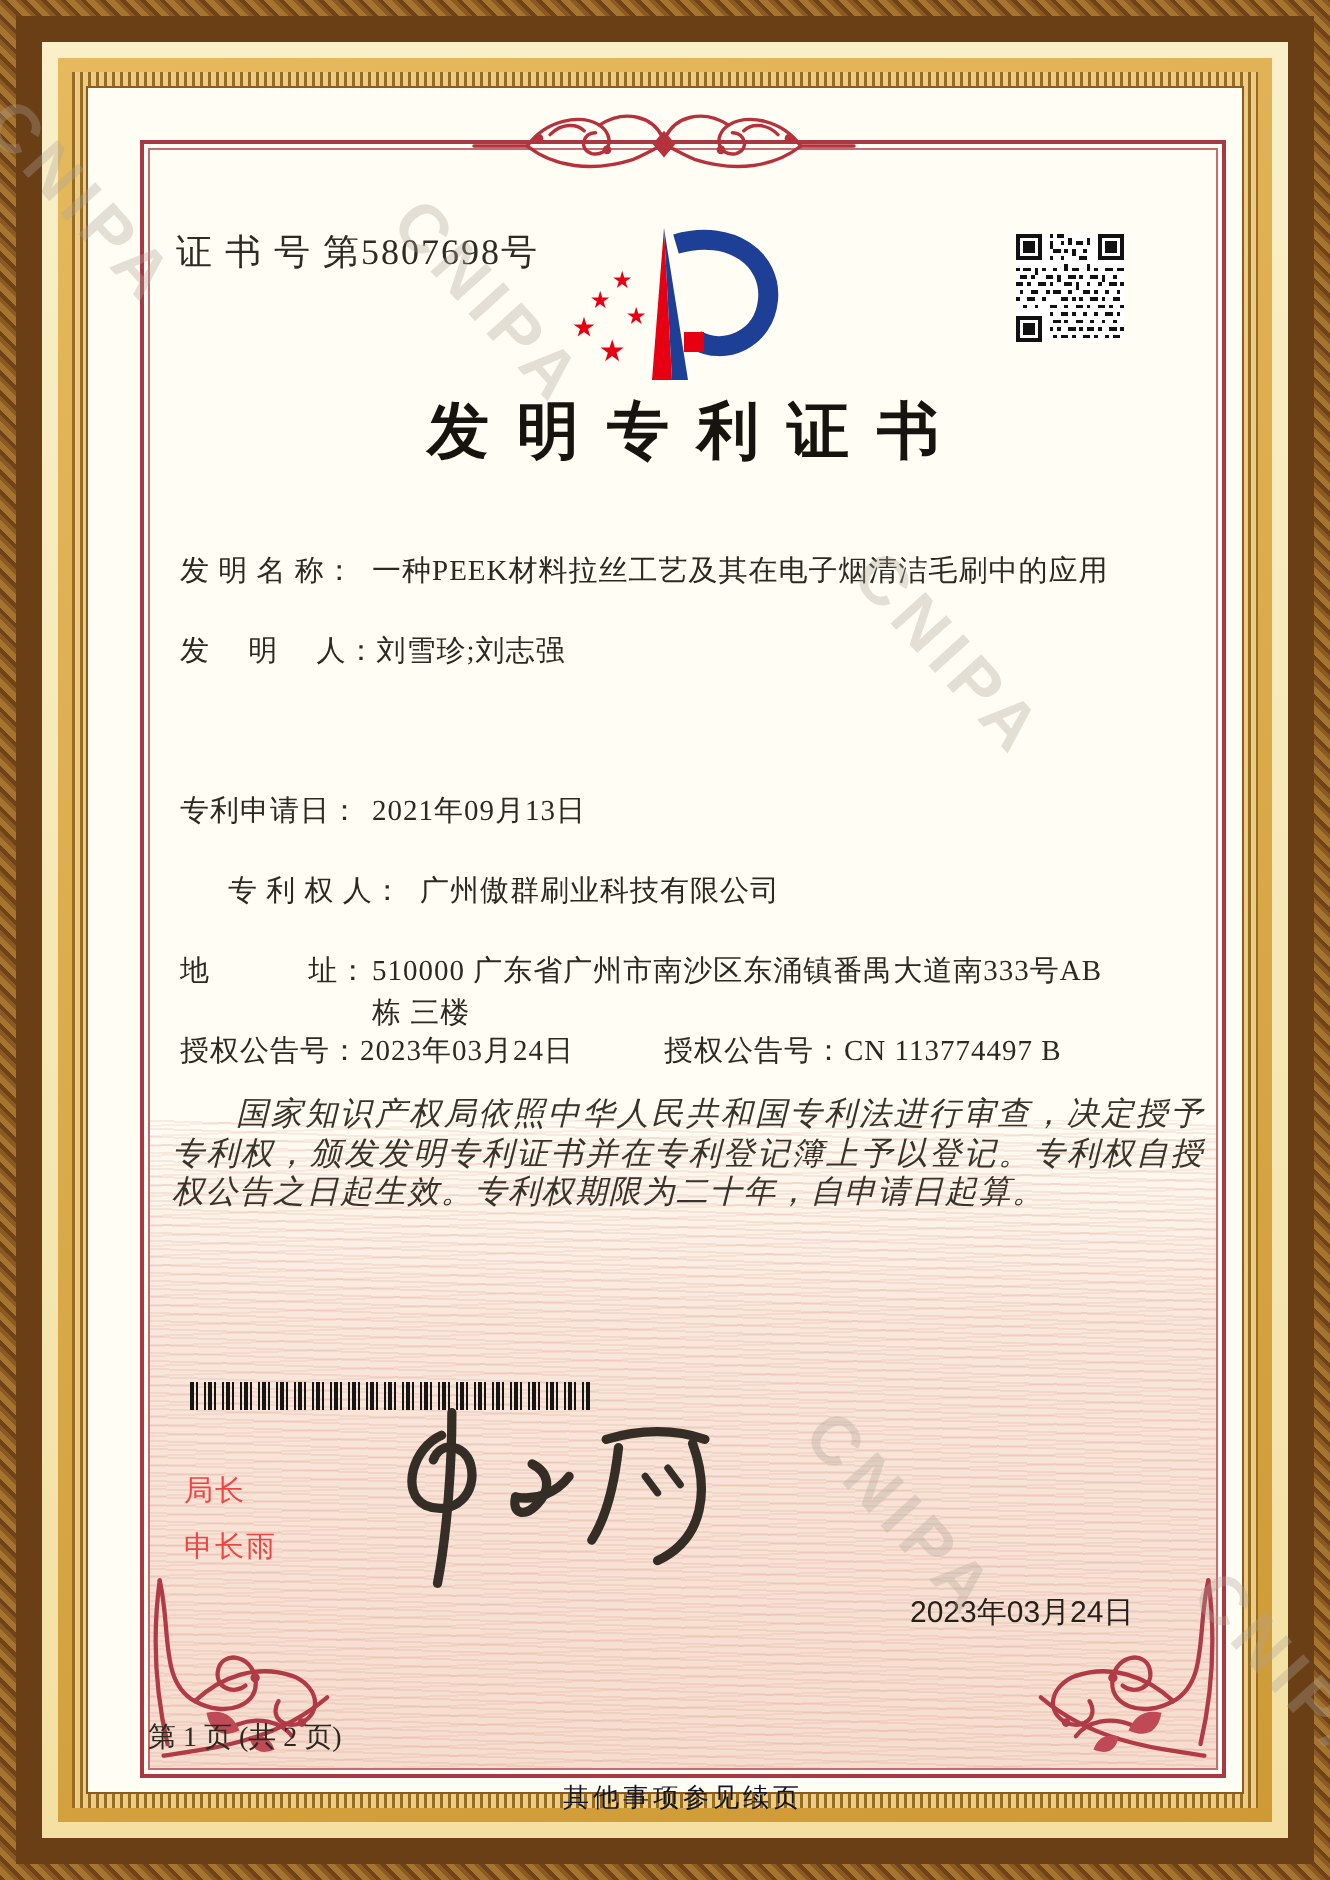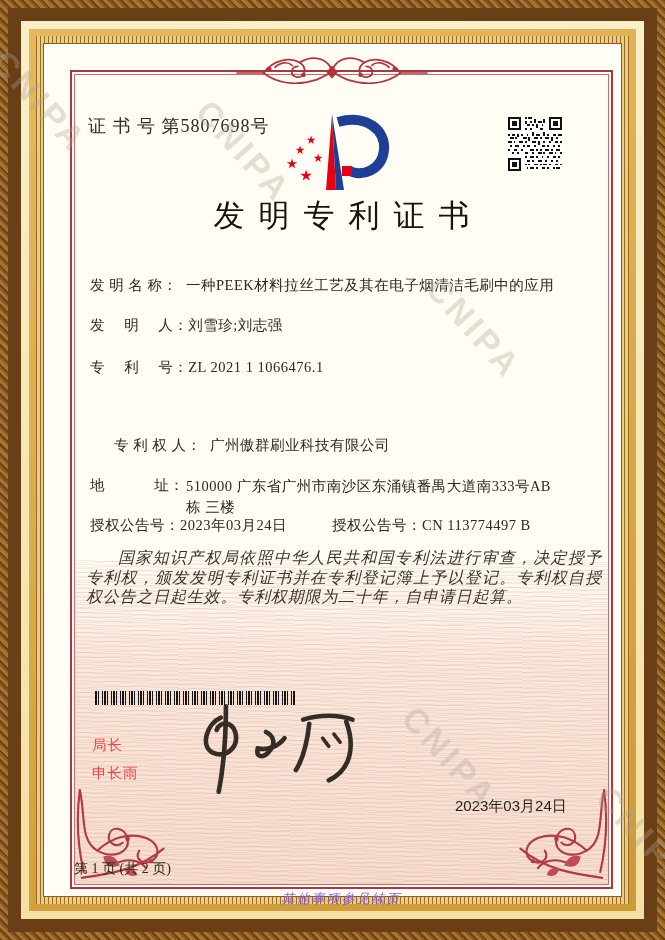--- a/index.html
+++ b/index.html
@@ -30,37 +30,37 @@
       repeating-linear-gradient(-2deg,rgba(205,110,90,.10) 0 1px,rgba(0,0,0,0) 1px 5px),
       linear-gradient(180deg,rgba(247,226,216,0) 0%,rgba(247,224,212,.75) 30%,rgba(245,219,204,.95) 100%);}
 
   
   .wm{color:rgba(172,165,152,.33);font-family:"Liberation Sans",sans-serif;
       font-weight:bold;font-size:34px;letter-spacing:4px;transform:rotate(48deg);
       transform-origin:center;white-space:nowrap;pointer-events:none;z-index:9;}
 
   
   .certno{left:88px;top:114px;font-size:18px;color:#2e2a24;letter-spacing:1px;}
-  .title{left:74px;right:56px;top:195px;text-align:center;font-size:31px;font-weight:normal;
+  .title{left:74px;right:56px;top:195px;text-align:center;font-size:31px;font-weight:bold;
          color:#17140f;letter-spacing:14px;text-indent:14px;}
   .row{left:90px;font-size:14.5px;color:#2c2822;letter-spacing:.5px;}
   .row .lab{display:inline-block;min-width:96px;}
   .row .val{margin-left:0;}
   .addr .val{display:inline-block;width:372px;vertical-align:top;line-height:21px;}
   .pair2{position:absolute;left:242px;top:0;white-space:nowrap;}
   .paras{left:86px;top:548px;width:516px;color:#3a332a;}
   .paras p{margin:0 0 7px 0;font-size:16px;line-height:19.5px;letter-spacing:.8px;
            text-indent:2em;text-align:justify;font-style:italic;}
   .barcode{left:95px;top:691px;width:200px;height:14px;background:
      repeating-linear-gradient(90deg,#151515 0 2px,transparent 2px 3px,#151515 3px 4px,transparent 4px 7px,#151515 7px 8px,transparent 8px 9px);}
   .signer{left:92px;font-family:"Liberation Sans",sans-serif;font-size:14.5px;color:#ef4444;letter-spacing:1px;}
   .issue-date{left:455px;top:797px;font-family:"Liberation Sans",sans-serif;font-size:15px;color:#241f1a;}
   .pageinfo{left:74px;right:56px;top:860px;text-align:left;font-size:14px;color:#2c2822;}
-  .footnote{left:74px;right:56px;top:890px;text-align:center;font-size:13px;color:#8b5cf6;
-            font-style:italic;letter-spacing:2px;}
+  .footnote{left:74px;right:56px;top:890px;text-align:center;font-size:13px;color:#0f172a;
+            letter-spacing:2px;}
   svg{display:block;}
 </style>
 </head>
 <body>
 
 <div class="cert">
 
   <div class="abs b-rope"></div>
   <div class="abs b-dk1"></div>
   <div class="abs b-g1"></div>
@@ -160,22 +160,22 @@
   </svg>
 
   <div class="abs title">发明专利证书</div>
 
   <div class="abs row" style="top:276px;">
     <span class="lab">发 明 名 称：</span><span class="val">一种PEEK材料拉丝工艺及其在电子烟清洁毛刷中的应用</span>
   </div>
   <div class="abs row" style="top:316px;">
     <span class="lab">发　 明　 人：</span><span class="val">刘雪珍;刘志强</span>
   </div>
-  <div class="abs row" style="top:358px;">
-    <span class="lab">专　 利　 号：</span><span class="val">ZL 2021 1 1066476.1</span>
+  <div class="abs row" style="top:396px;">
+    <span class="lab">专利申请日：</span><span class="val">2021年09月13日</span>
   </div>
   <div class="abs row" style="top:436px;margin-left:24px;">
     <span class="lab">专 利 权 人：</span><span class="val">广州傲群刷业科技有限公司</span>
   </div>
   <div class="abs row addr" style="top:476px;">
     <span class="lab">地　　　 址：</span><span class="val">510000 广东省广州市南沙区东涌镇番禺大道南333号AB栋 三楼</span>
   </div>
   <div class="abs row" style="top:516px;">
     <span>授权公告号：</span><span>2023年03月24日</span>
     <span class="pair2">

